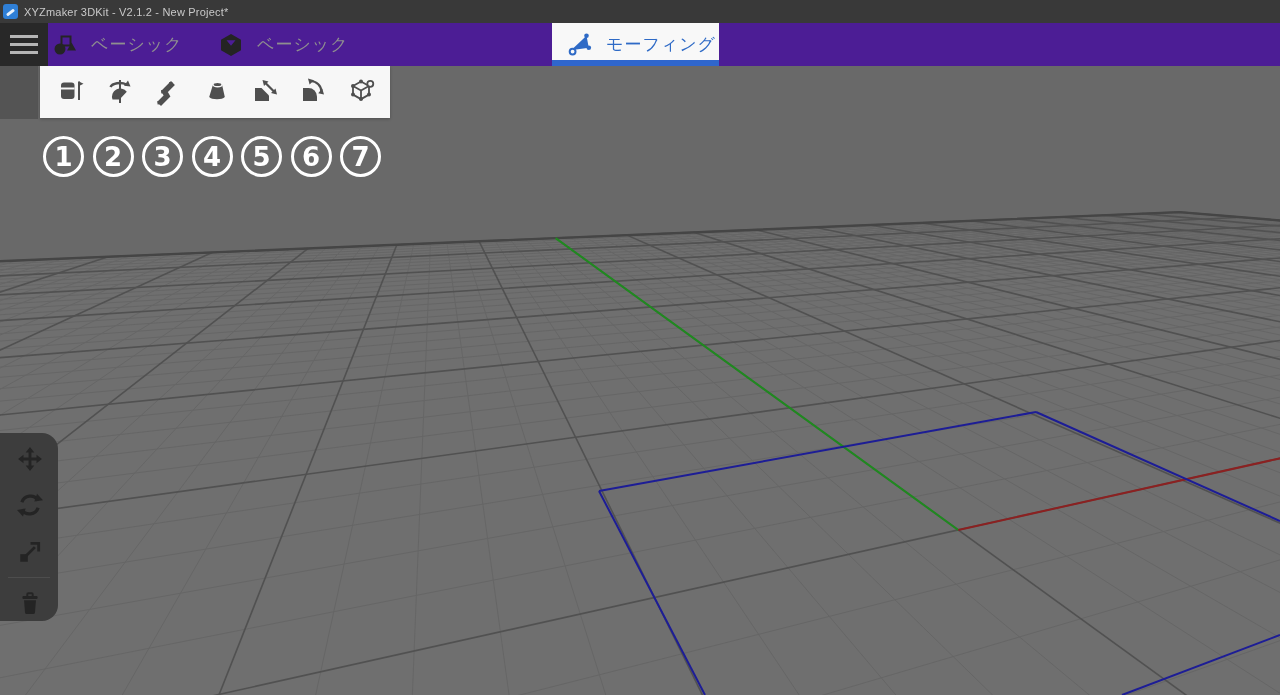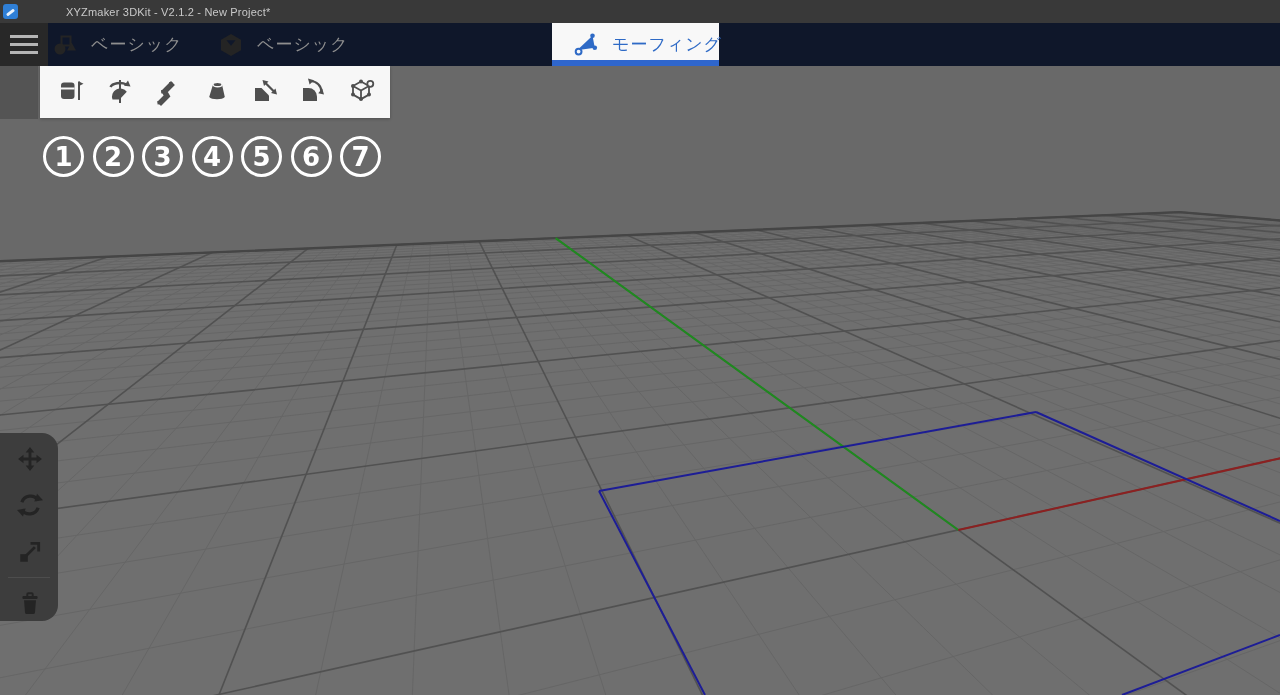--- a/index.html
+++ b/index.html
@@ -7,45 +7,45 @@
     width:1280px;height:695px;position:relative;overflow:hidden;
     font-family:"Liberation Sans","DejaVu Sans",sans-serif;
     background:#696969;
   }
   
   #scene{position:absolute;left:0;top:0;z-index:0;display:block;}
 
   
   .titlebar{
     position:absolute;left:0;top:0;width:1280px;height:23px;
-    background:#393939;z-index:30;display:flex;align-items:center;gap:42px;
+    background:#393939;z-index:30;display:flex;align-items:center;
   }
   .titlebar .logo{width:15px;height:15px;margin:0 6px 0 3px;border-radius:3px;
     background:#2f7fd6;position:relative;flex:0 0 auto;}
   .titlebar .logo:after{content:"";position:absolute;left:3px;top:7px;width:9px;height:3px;
     background:#eaf2fb;transform:rotate(-38deg);border-radius:1px;}
   .titlebar .title-text{font-size:11px;color:#c9c9c9;letter-spacing:.2px;}
 
   
   .menubar{
     position:absolute;left:0;top:23px;width:1280px;height:43px;
-    background:#0f172a;z-index:29;
+    background:#4c1d95;z-index:29;
   }
   .hamburger{
     position:absolute;left:0;top:0;width:48px;height:43px;background:#282828;
     display:flex;flex-direction:column;justify-content:center;gap:5px;align-items:center;
     cursor:pointer;
   }
   .hamburger span{display:block;width:28px;height:3px;background:#b5b5b5;}
   .tab{
     position:absolute;top:0;height:43px;display:flex;align-items:center;gap:13px;
     color:#8f8f8f;font-size:17px;letter-spacing:1px;cursor:pointer;white-space:nowrap;
   }
   .tab svg{flex:0 0 auto;color:#242424;}
-  .tab.active{background:#f8f8f8;color:#2e6ac6;padding-left:21px;}
+  .tab.active{background:#f8f8f8;color:#2e6ac6;padding-left:15px;}
   .tab.active svg{color:#2e6ac6;}
   .tab.active .underline{
     position:absolute;left:0;right:0;bottom:0;height:6px;background:#2f66cc;
   }
   #tab-basic{left:52px;width:150px;}
   #tab-solid{left:218px;width:135px;}
   #tab-draft{left:388px;width:115px;}
   #tab-morphing{left:552px;width:167px;box-sizing:border-box;}
 
   

